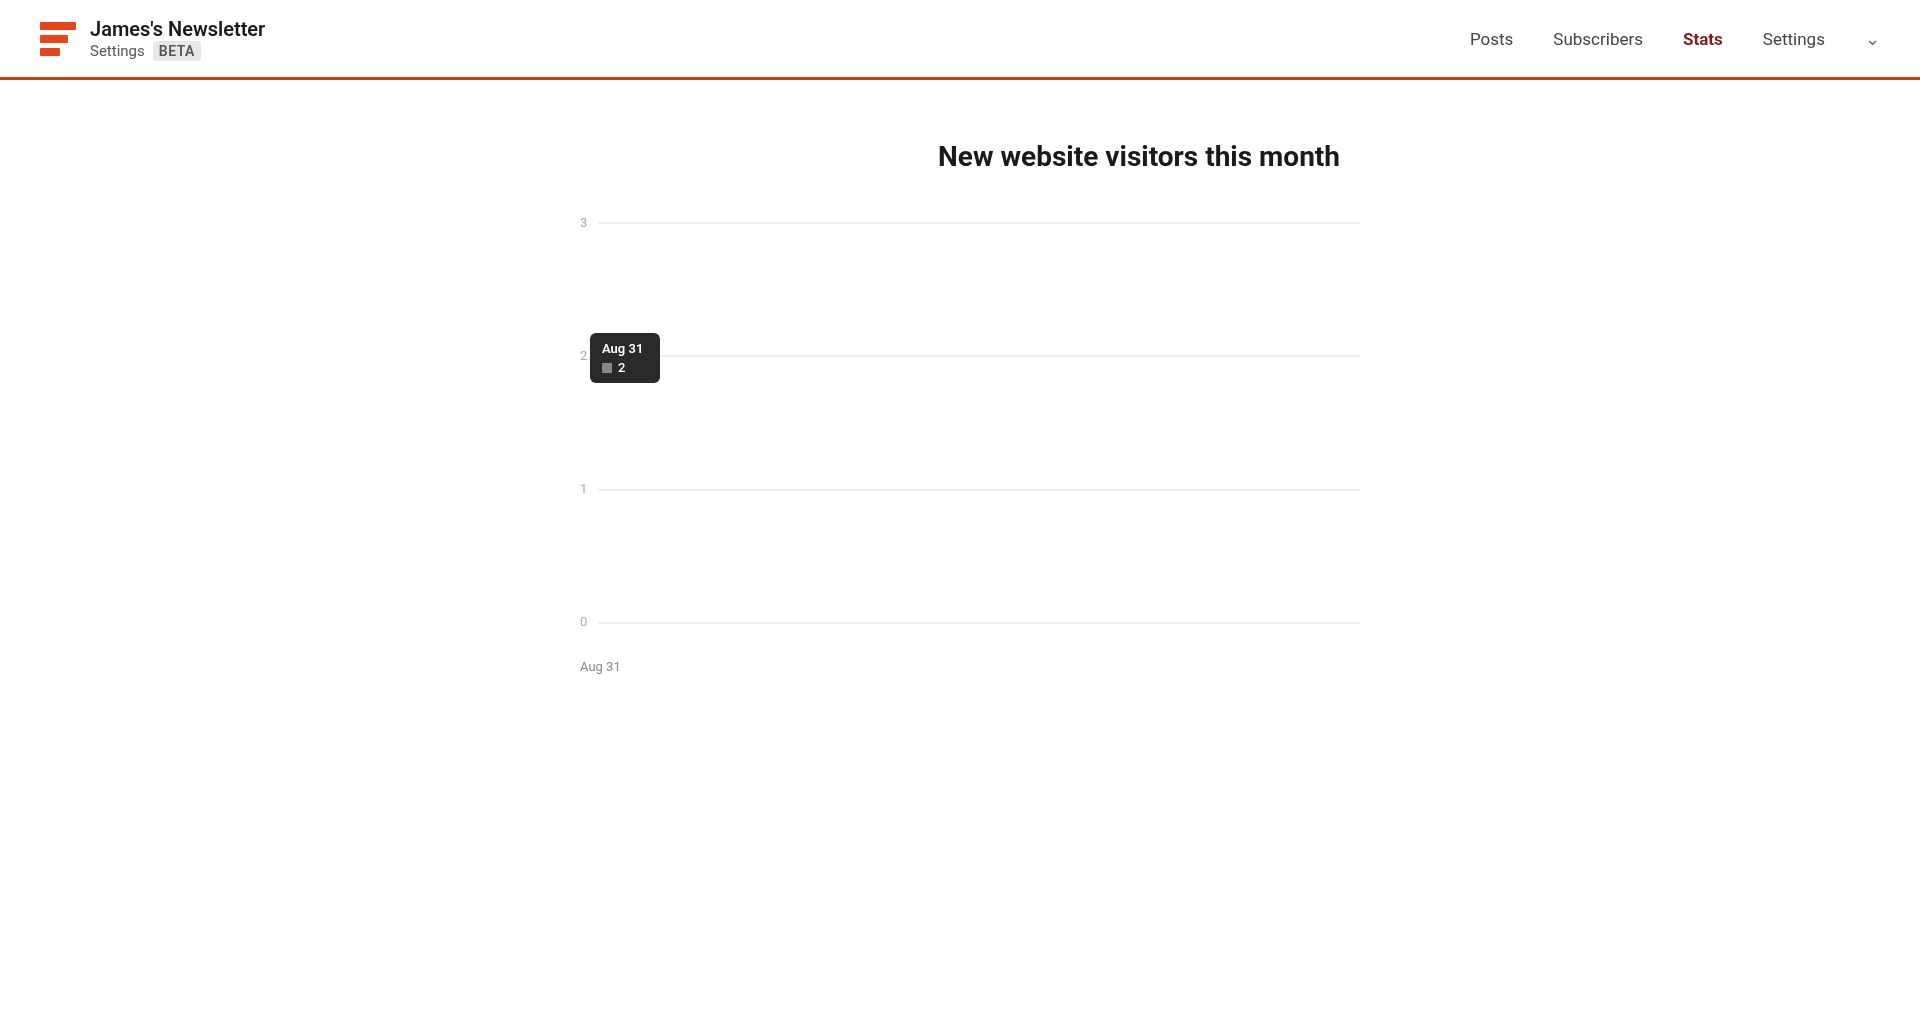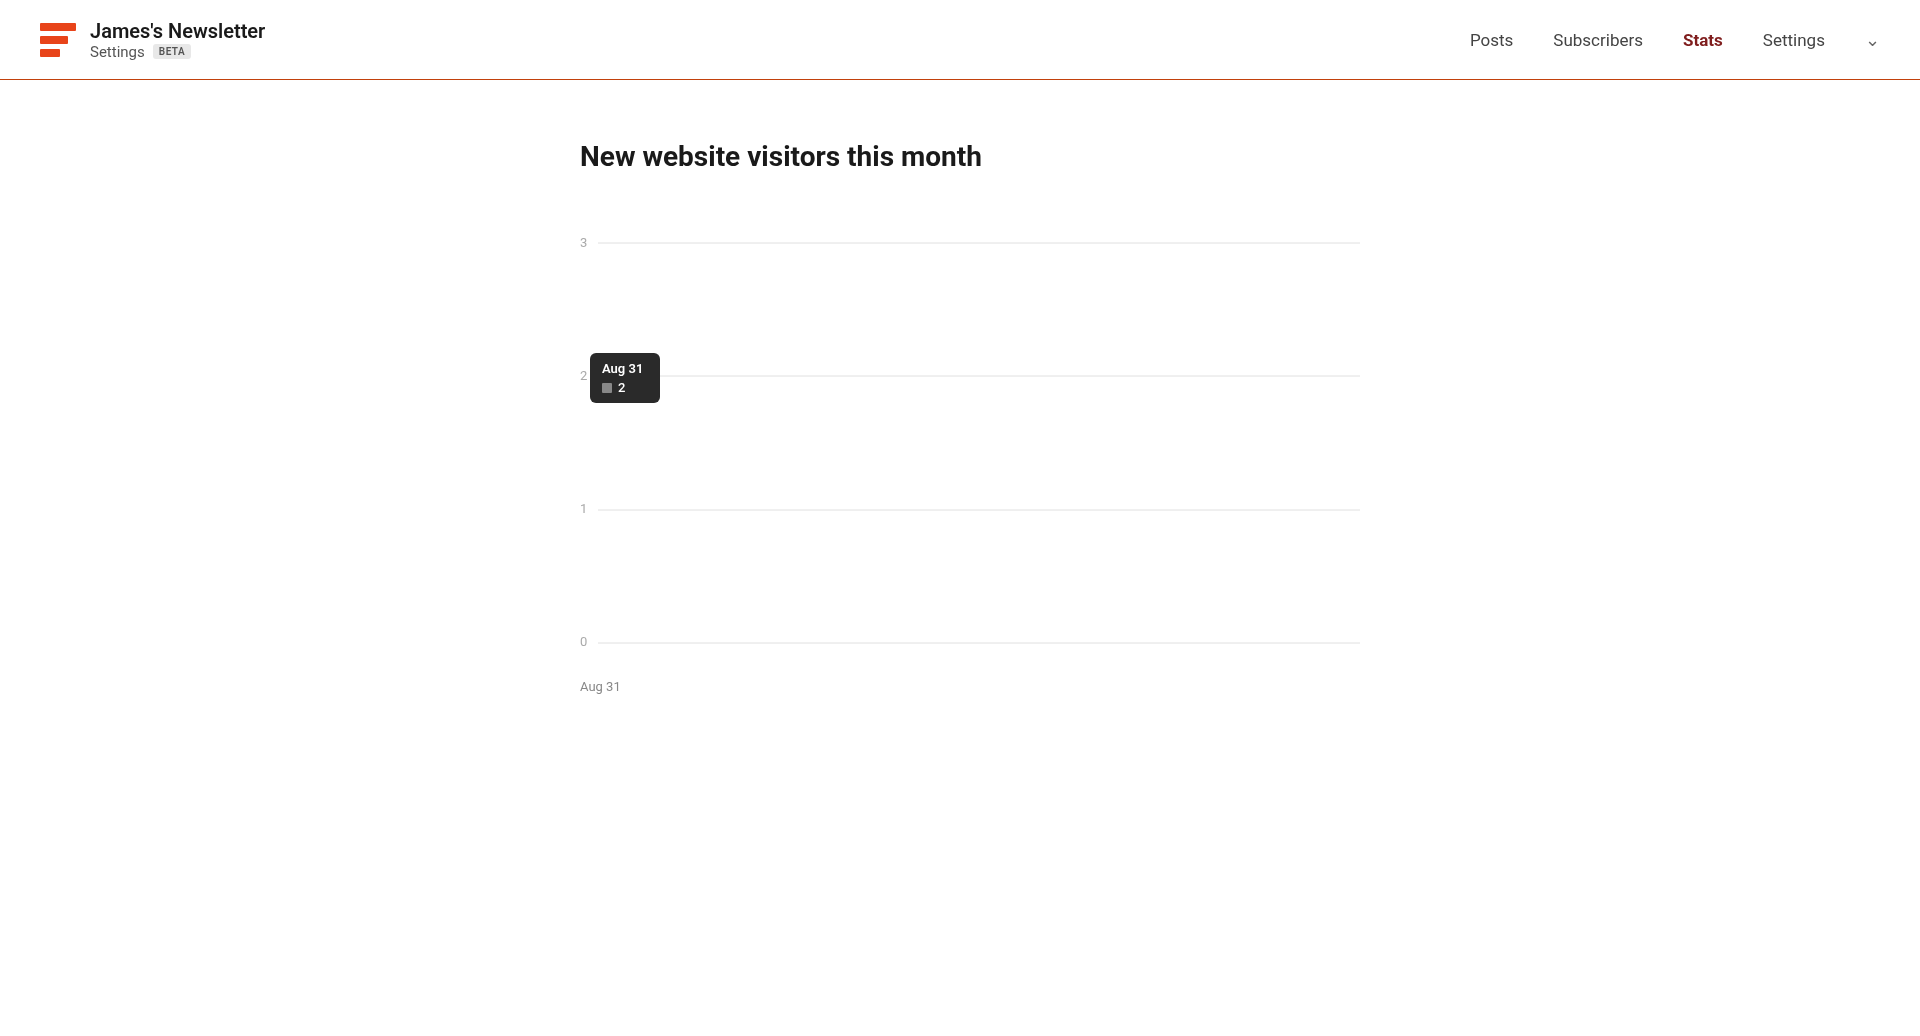--- a/index.html
+++ b/index.html
@@ -16,21 +16,21 @@
       min-height: 1036px;
     }
 
     
     header {
       display: flex;
       align-items: center;
       justify-content: space-between;
       padding: 0 40px;
       height: 80px;
-      border-bottom: 1px solid #c2410c;
+      border-bottom: 3px solid #c2410c;
       background: #ffffff;
     }
 
     .logo-area {
       display: flex;
       align-items: center;
       gap: 14px;
     }
 
     .logo-icon {
@@ -69,21 +69,21 @@
       align-items: center;
       gap: 8px;
       font-size: 15px;
       color: #555;
       font-weight: 400;
     }
 
     .beta-badge {
       background: #e8e8e8;
       color: #555;
-      font-size: 10px;
+      font-size: 14px;
       font-weight: 600;
       padding: 2px 6px;
       border-radius: 3px;
       letter-spacing: 0.5px;
       text-transform: uppercase;
     }
 
     nav {
       display: flex;
       align-items: center;
@@ -119,21 +119,22 @@
 
     .chart-container {
       width: 800px;
       padding: 0 20px;
     }
 
     .chart-title {
       font-size: 28px;
       font-weight: 700;
       color: #1a1a1a;
-      margin-bottom: 60px;
+      margin-bottom: 40px;
+      text-align: right;
     }
 
     .chart-area {
       position: relative;
       width: 100%;
     }
 
     .chart-svg-wrapper {
       position: relative;
     }

